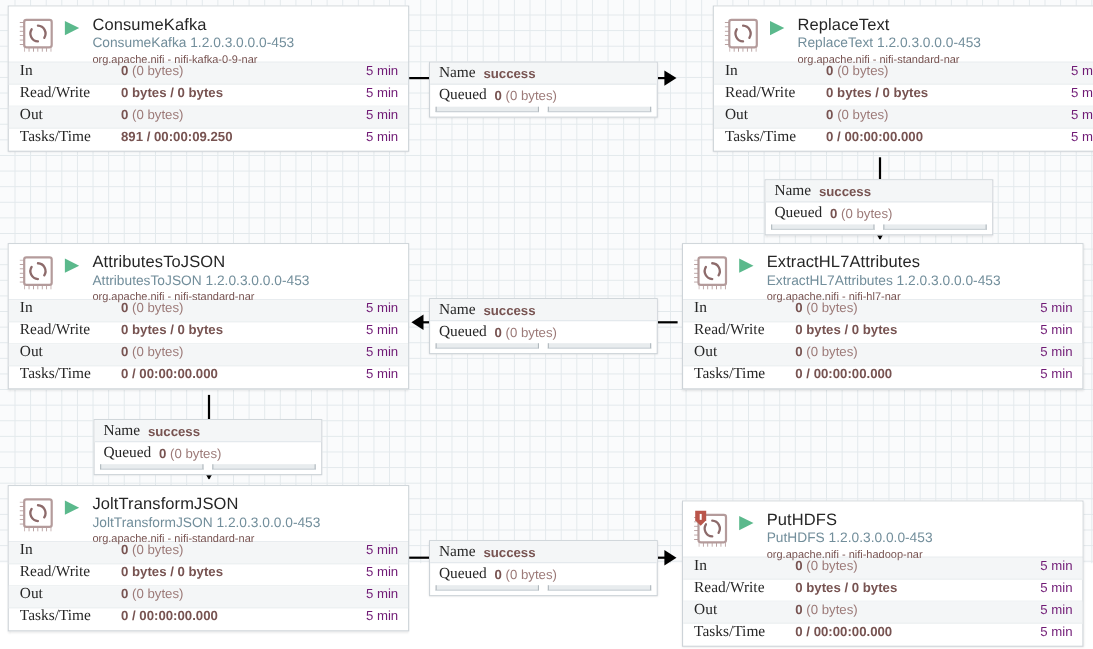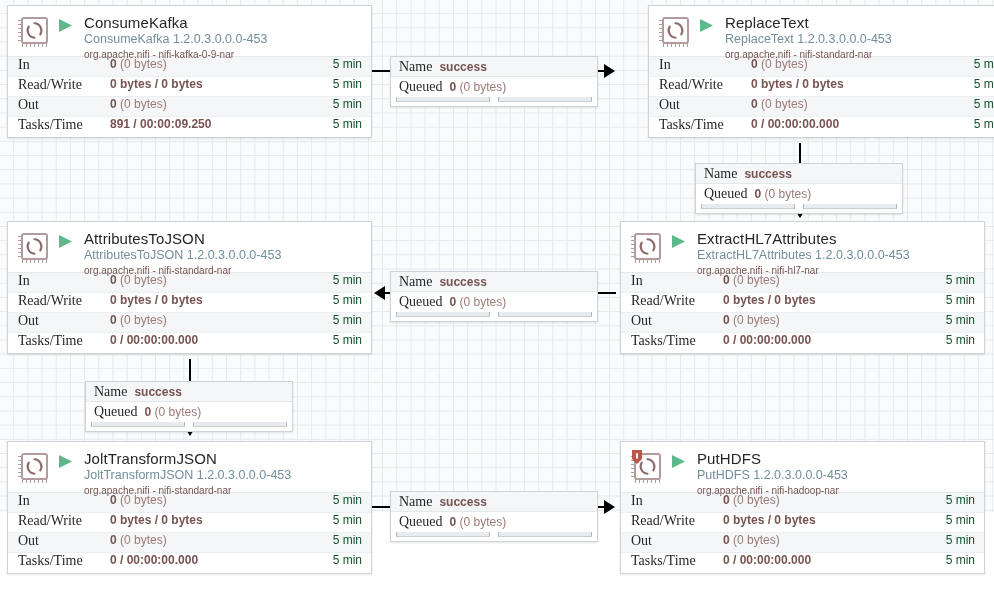--- a/index.html
+++ b/index.html
@@ -116,21 +116,21 @@
   .stat-value {
     flex: 1 1 auto;
     color: #775351;
     font-weight: bold;
     font-size: 12px;
   }
   .stat-value .light { font-weight: normal; color: #9c7a78; }
   .stat-time {
     flex: 0 0 46px;
     text-align: right;
-    color: #14532d;
+    color: #701a75;
     font-size: 12px;
   }
 
   
   .connection {
     position: absolute;
     width: 208px;
     background: #ffffff;
     border: 1px solid #cdd3d8;
     box-shadow: 0 1px 2px rgba(0,0,0,0.10);
@@ -446,21 +446,21 @@
         <span class="stat-time">5 min</span>
       </div>
       <div class="stat-row">
         <span class="stat-label">Tasks/Time</span>
         <span class="stat-value">0 / 00:00:00.000</span>
         <span class="stat-time">5 min</span>
       </div>
     </div>
   </div>
 
-  <div class="processor" style="left:620px; top:441px;">
+  <div class="processor" style="left:620px; top:455px;">
     <div class="proc-head">
       <div class="proc-icon">
         <div class="bulletin">
           <svg width="12" height="15" viewBox="0 0 12 15">
             <path d="M1 0 H11 V9 L6 14 L1 9 Z" fill="#ba554a"></path>
             <rect x="5.1" y="3.2" width="1.8" height="5.4" fill="#ffffff"></rect>
           </svg>
         </div>
         <div class="chip-pins-l"></div>
         <div class="chip">

